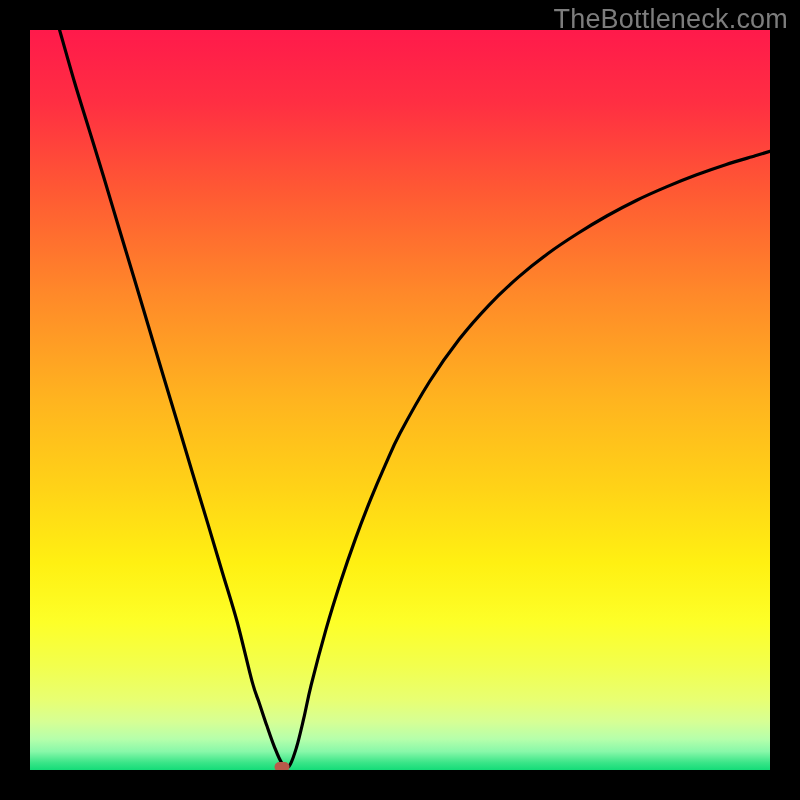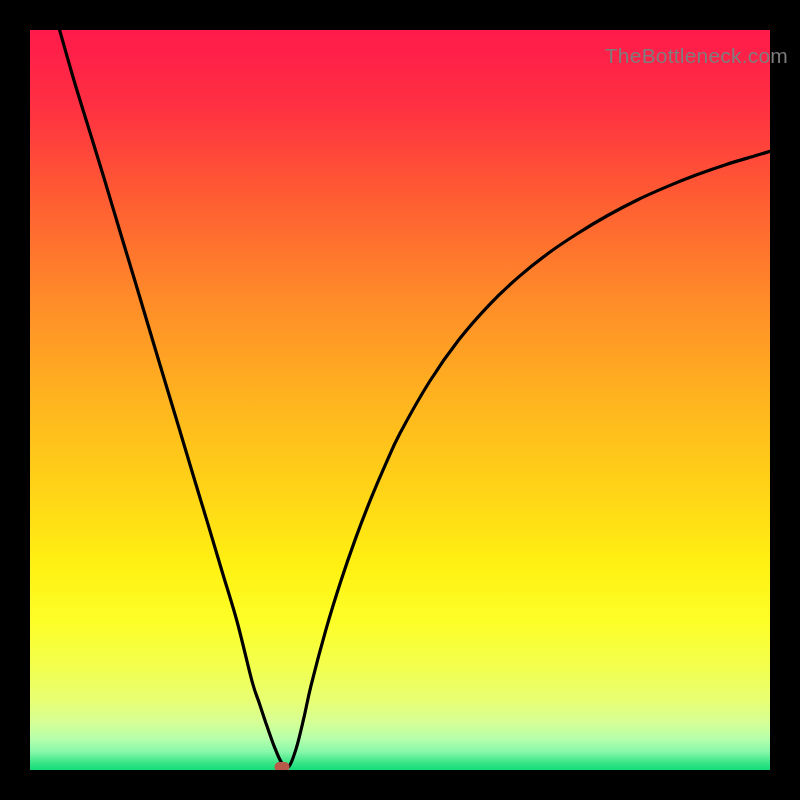--- a/index.html
+++ b/index.html
@@ -27,24 +27,23 @@
   }
   .gradient {
     position: absolute;
     left: 0; top: 0; right: 0; bottom: 0;
   }
   .watermark {
     position: absolute;
     top: 4px;
     right: 12px;
     color: #7d7d7d;
-    font-size: 21px;
+    font-size: 27px;
     letter-spacing: 0.2px;
     font-weight: 400;
-    margin-top: 40px;
   }
   svg.curve {
     position: absolute;
     left: 0; top: 0;
     width: 740px;
     height: 740px;
   }
   .marker {
     position: absolute;
     width: 15px;

